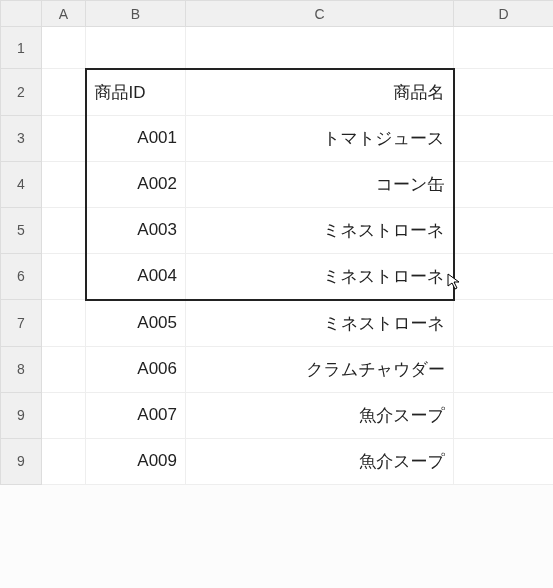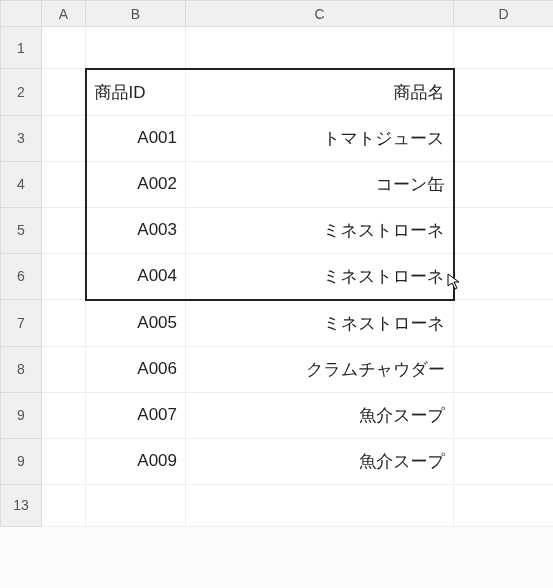--- a/index.html
+++ b/index.html
@@ -167,27 +167,20 @@
 
   <tr>
     <th class="hdr rowhdr">9</th>
     <td class="cell"></td>
     <td class="cell">A009</td>
     <td class="cell">魚介スープ</td>
     <td class="cell"></td>
   </tr>
 
 
-  <tr>
-    <th class="hdr rowhdr">13</th>
-    <td class="cell"></td>
-    <td class="cell"></td>
-    <td class="cell"></td>
-    <td class="cell"></td>
-  </tr>
 </tbody>
     </table>
 
 <div class="fill-cursor" style="left:446px; top:272px;">
   <svg width="18" height="18" viewBox="0 0 18 18">
     <path d="M2 2 L2 14 L6 11 L9 17 L11 16 L8 10 L13 10 Z" fill="#fff" stroke="#000" stroke-width="1"></path>
   </svg>
 </div>
 
 </div>

